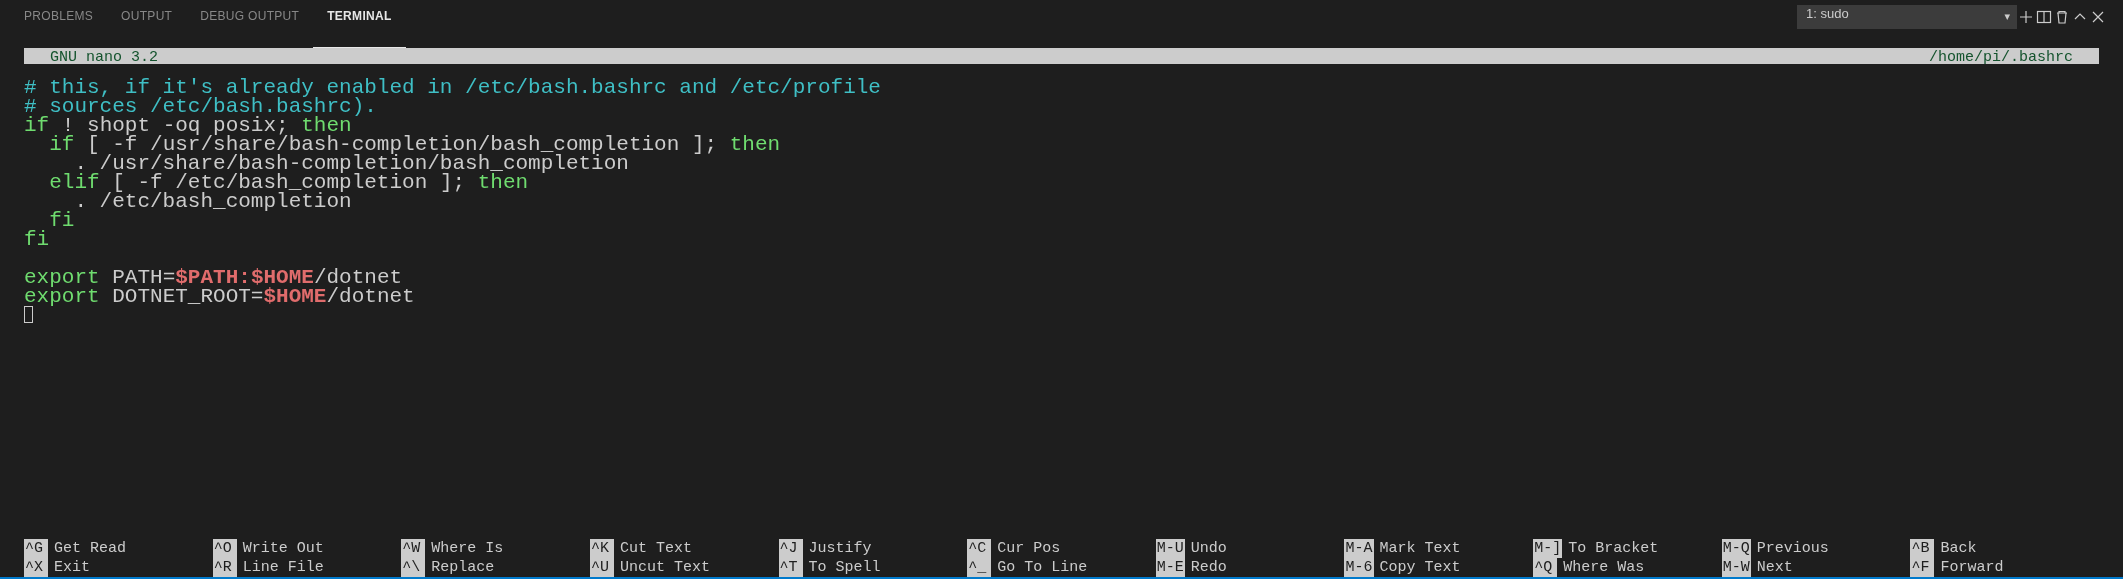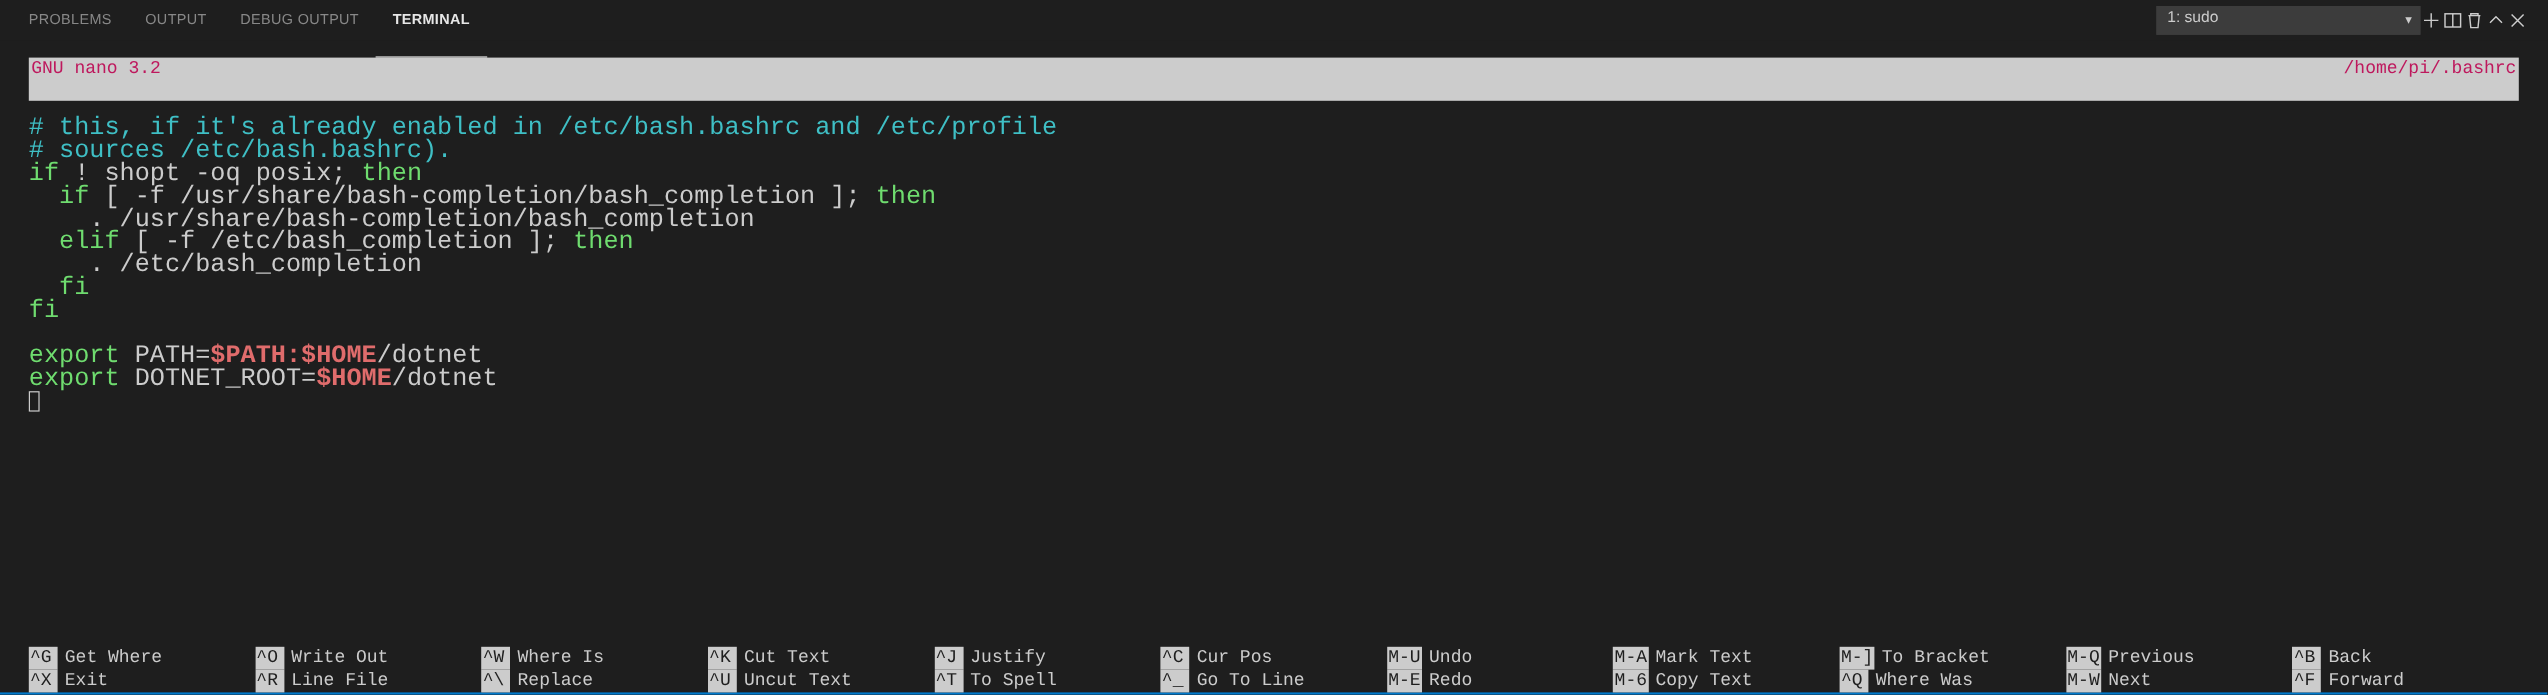--- a/index.html
+++ b/index.html
@@ -67,27 +67,27 @@
 
   .terminal-wrap {
     flex: 1;
     padding: 14px 24px 0 24px;
     display: flex;
     flex-direction: column;
     position: relative;
   }
   .nano-title-bar {
     background: #cccccc;
-    color: #be185d;
+    color: #14532d;
     font-family: Consolas, "Courier New", monospace;
     font-size: 15px;
-    height: 36px;
+    height: 16px;
     line-height: 20px;
     display: flex;
-    padding: 0 2px;
+    padding: 0 26px;
   }
   .nano-title-bar .left { flex: 0 0 auto; }
   .nano-title-bar .center { flex: 1; text-align: right; }
 
   .code-area {
     font-family: Consolas, "Courier New", monospace;
     font-size: 21px;
     line-height: 19px;
     padding: 14px 0 0 0;
     white-space: pre;
@@ -189,21 +189,21 @@
 <span class="c-key">fi</span>
 
 <span class="c-key">export</span><span> PATH=</span><span class="c-var">$PATH</span><span class="c-var">:</span><span class="c-var">$HOME</span><span>/dotnet</span>
 <span class="c-key">export</span><span> DOTNET_ROOT=</span><span class="c-var">$HOME</span><span>/dotnet</span>
 <span class="cursor-box"></span></div>
 
   <div class="nano-shortcuts">
     <div class="sc-row" id="sc-row-1">
         <div class="sc-cell">
           <span class="sc-key">^G</span>
-          <span class="sc-label">Get Where</span>
+          <span class="sc-label">Get Read</span>
         </div>
         <div class="sc-cell">
           <span class="sc-key">^O</span>
           <span class="sc-label">Write Out</span>
         </div>
         <div class="sc-cell">
           <span class="sc-key">^W</span>
           <span class="sc-label">Where Is</span>
         </div>
         <div class="sc-cell">

